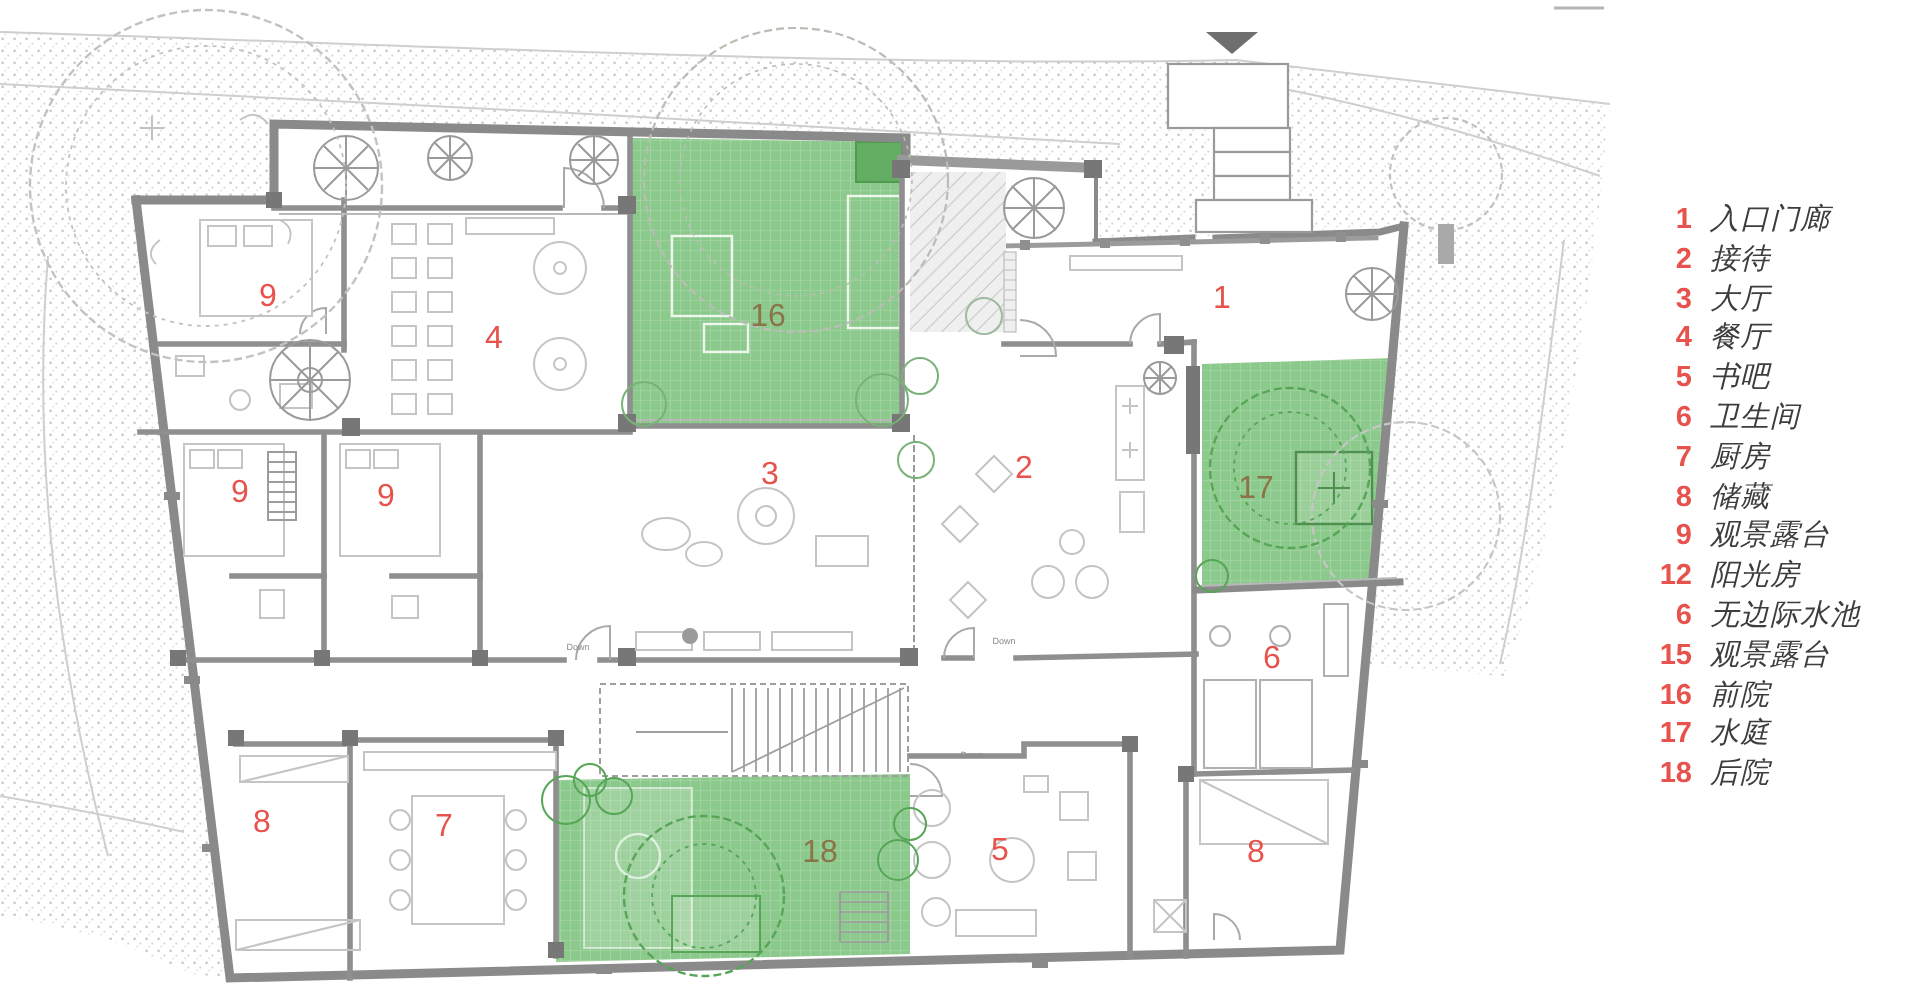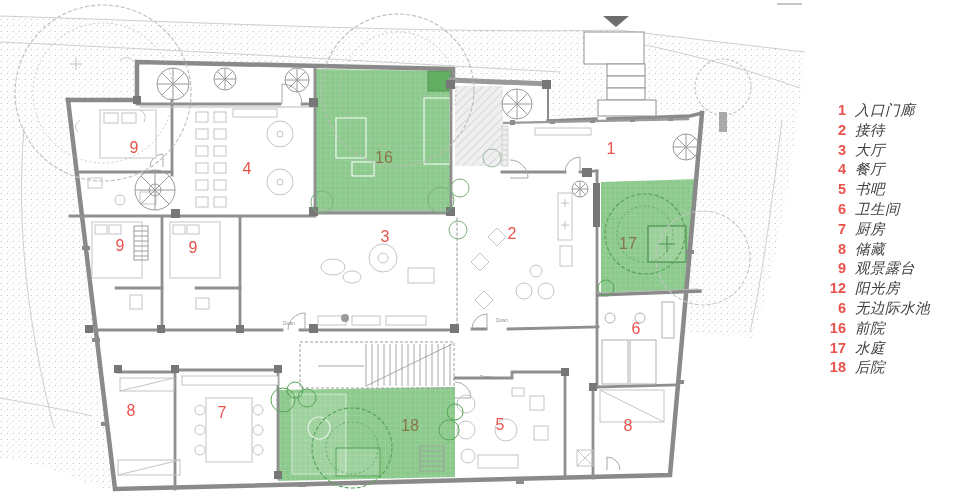--- a/index.html
+++ b/index.html
@@ -463,20 +463,24 @@
         </div>
         <div class="legend-item">
           <span class="legend-num">12</span>
           <span class="legend-label">阳光房</span>
         </div>
         <div class="legend-item">
           <span class="legend-num">6</span>
           <span class="legend-label">无边际水池</span>
         </div>
         <div class="legend-item">
+          <span class="legend-num">15</span>
+          <span class="legend-label">观景露台</span>
+        </div>
+        <div class="legend-item">
           <span class="legend-num">16</span>
           <span class="legend-label">前院</span>
         </div>
         <div class="legend-item">
           <span class="legend-num">17</span>
           <span class="legend-label">水庭</span>
         </div>
         <div class="legend-item">
           <span class="legend-num">18</span>
           <span class="legend-label">后院</span>

